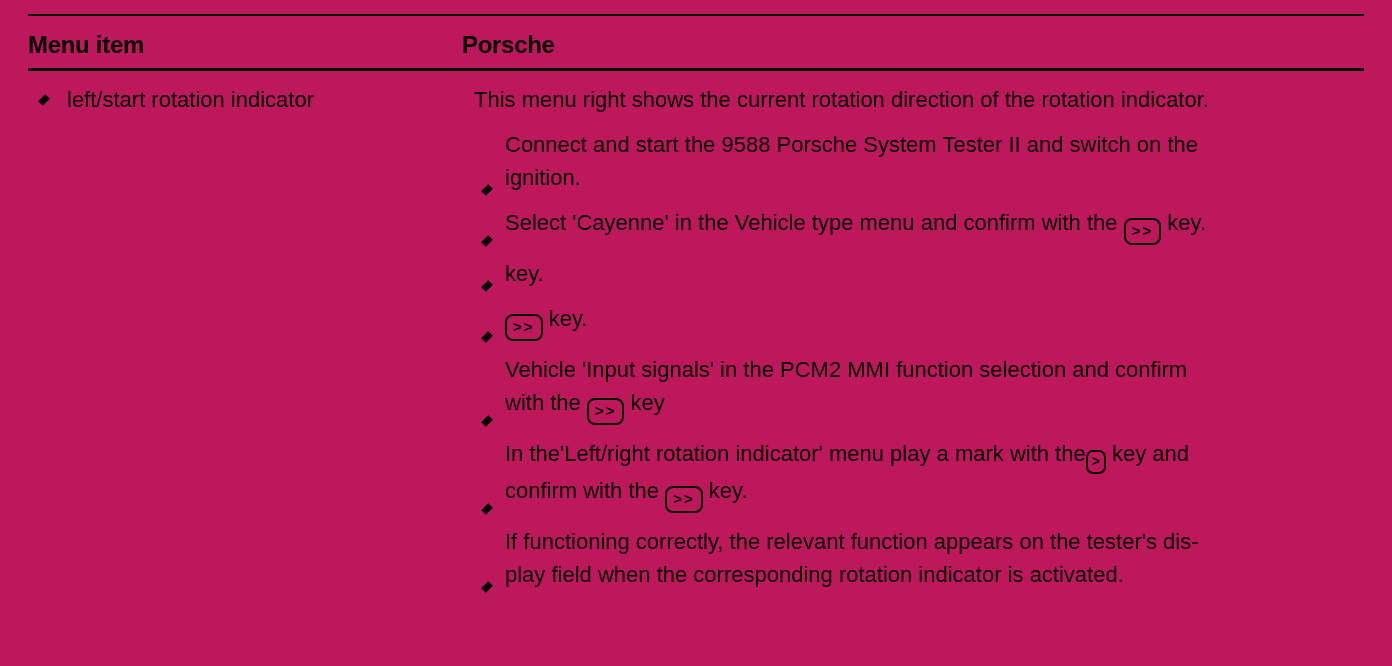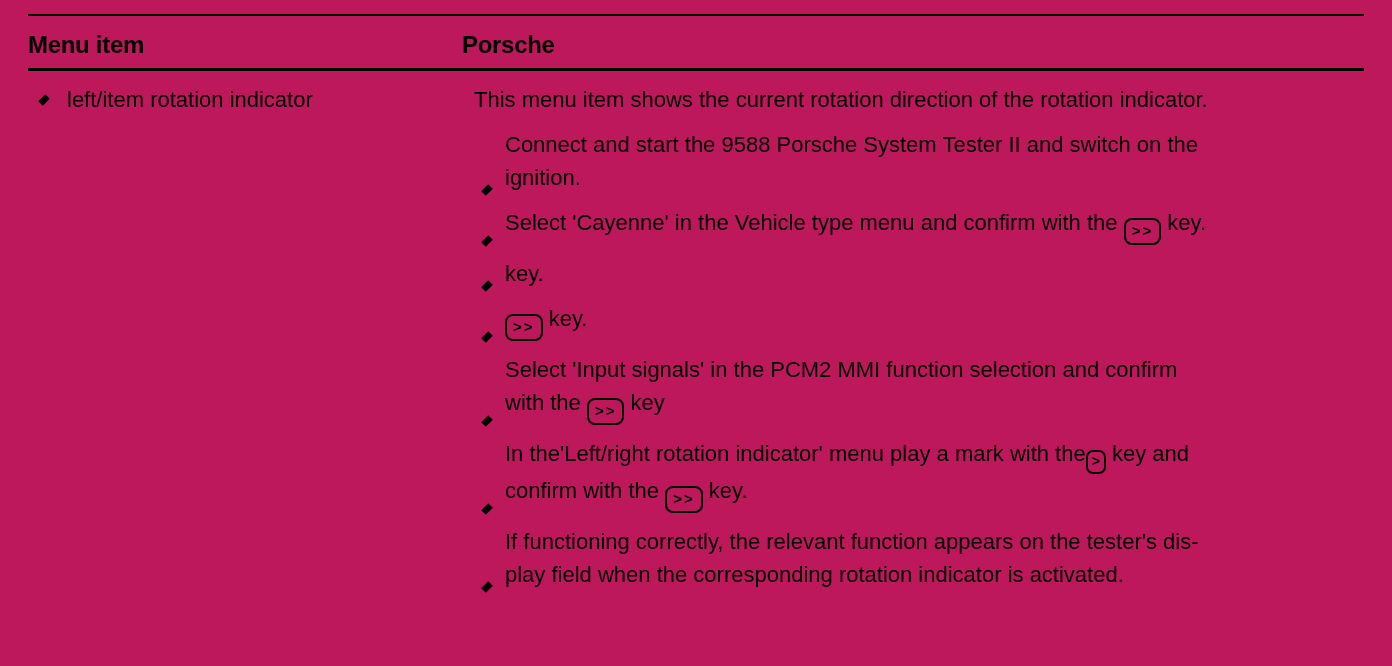--- a/index.html
+++ b/index.html
@@ -72,24 +72,24 @@
     <div class="rule top-rule"></div>
     <div class="header-row">
       <div class="header-cell col-left">Menu item</div>
       <div class="header-cell col-right">Porsche</div>
     </div>
     <div class="rule header-rule"></div>
 
     <div class="body-row">
       <div class="col-left menu-cell">
         <span class="diamond"></span>
-        <span class="label">left/item rotation indicator</span>
+        <span class="label">left/start rotation indicator</span>
       </div>
       <div class="col-right">
-        <p class="intro">This menu item shows the current rotation direction of the rotation indicator.</p>
+        <p class="intro">This menu right shows the current rotation direction of the rotation indicator.</p>
         <div id="steps">
             <div class="step">
               <span class="diamond"></span>
               <div class="step-lines">
                 <div class="line"><span>Connect and start the 9588 Porsche System Tester II and switch on the</span></div>
                 <div class="line"><span>ignition.</span></div>
               </div>
             </div>
             <div class="step">
               <span class="diamond"></span>
@@ -105,21 +105,21 @@
             </div>
             <div class="step">
               <span class="diamond"></span>
               <div class="step-lines">
                 <div class="line"><span class="key">&gt;&gt;</span><span> key.</span></div>
               </div>
             </div>
             <div class="step">
               <span class="diamond"></span>
               <div class="step-lines">
-                <div class="line"><span>Select 'Input signals' in the PCM2 MMI function selection and confirm</span></div>
+                <div class="line"><span>Vehicle 'Input signals' in the PCM2 MMI function selection and confirm</span></div>
                 <div class="line"><span>with the </span><span class="key">&gt;&gt;</span><span> key</span></div>
               </div>
             </div>
             <div class="step">
               <span class="diamond"></span>
               <div class="step-lines">
                 <div class="line"><span>In the'Left/right rotation indicator' menu play a mark with the</span><span class="key small">&gt;</span><span> key and</span></div>
                 <div class="line"><span>confirm with the </span><span class="key">&gt;&gt;</span><span> key.</span></div>
               </div>
             </div>

